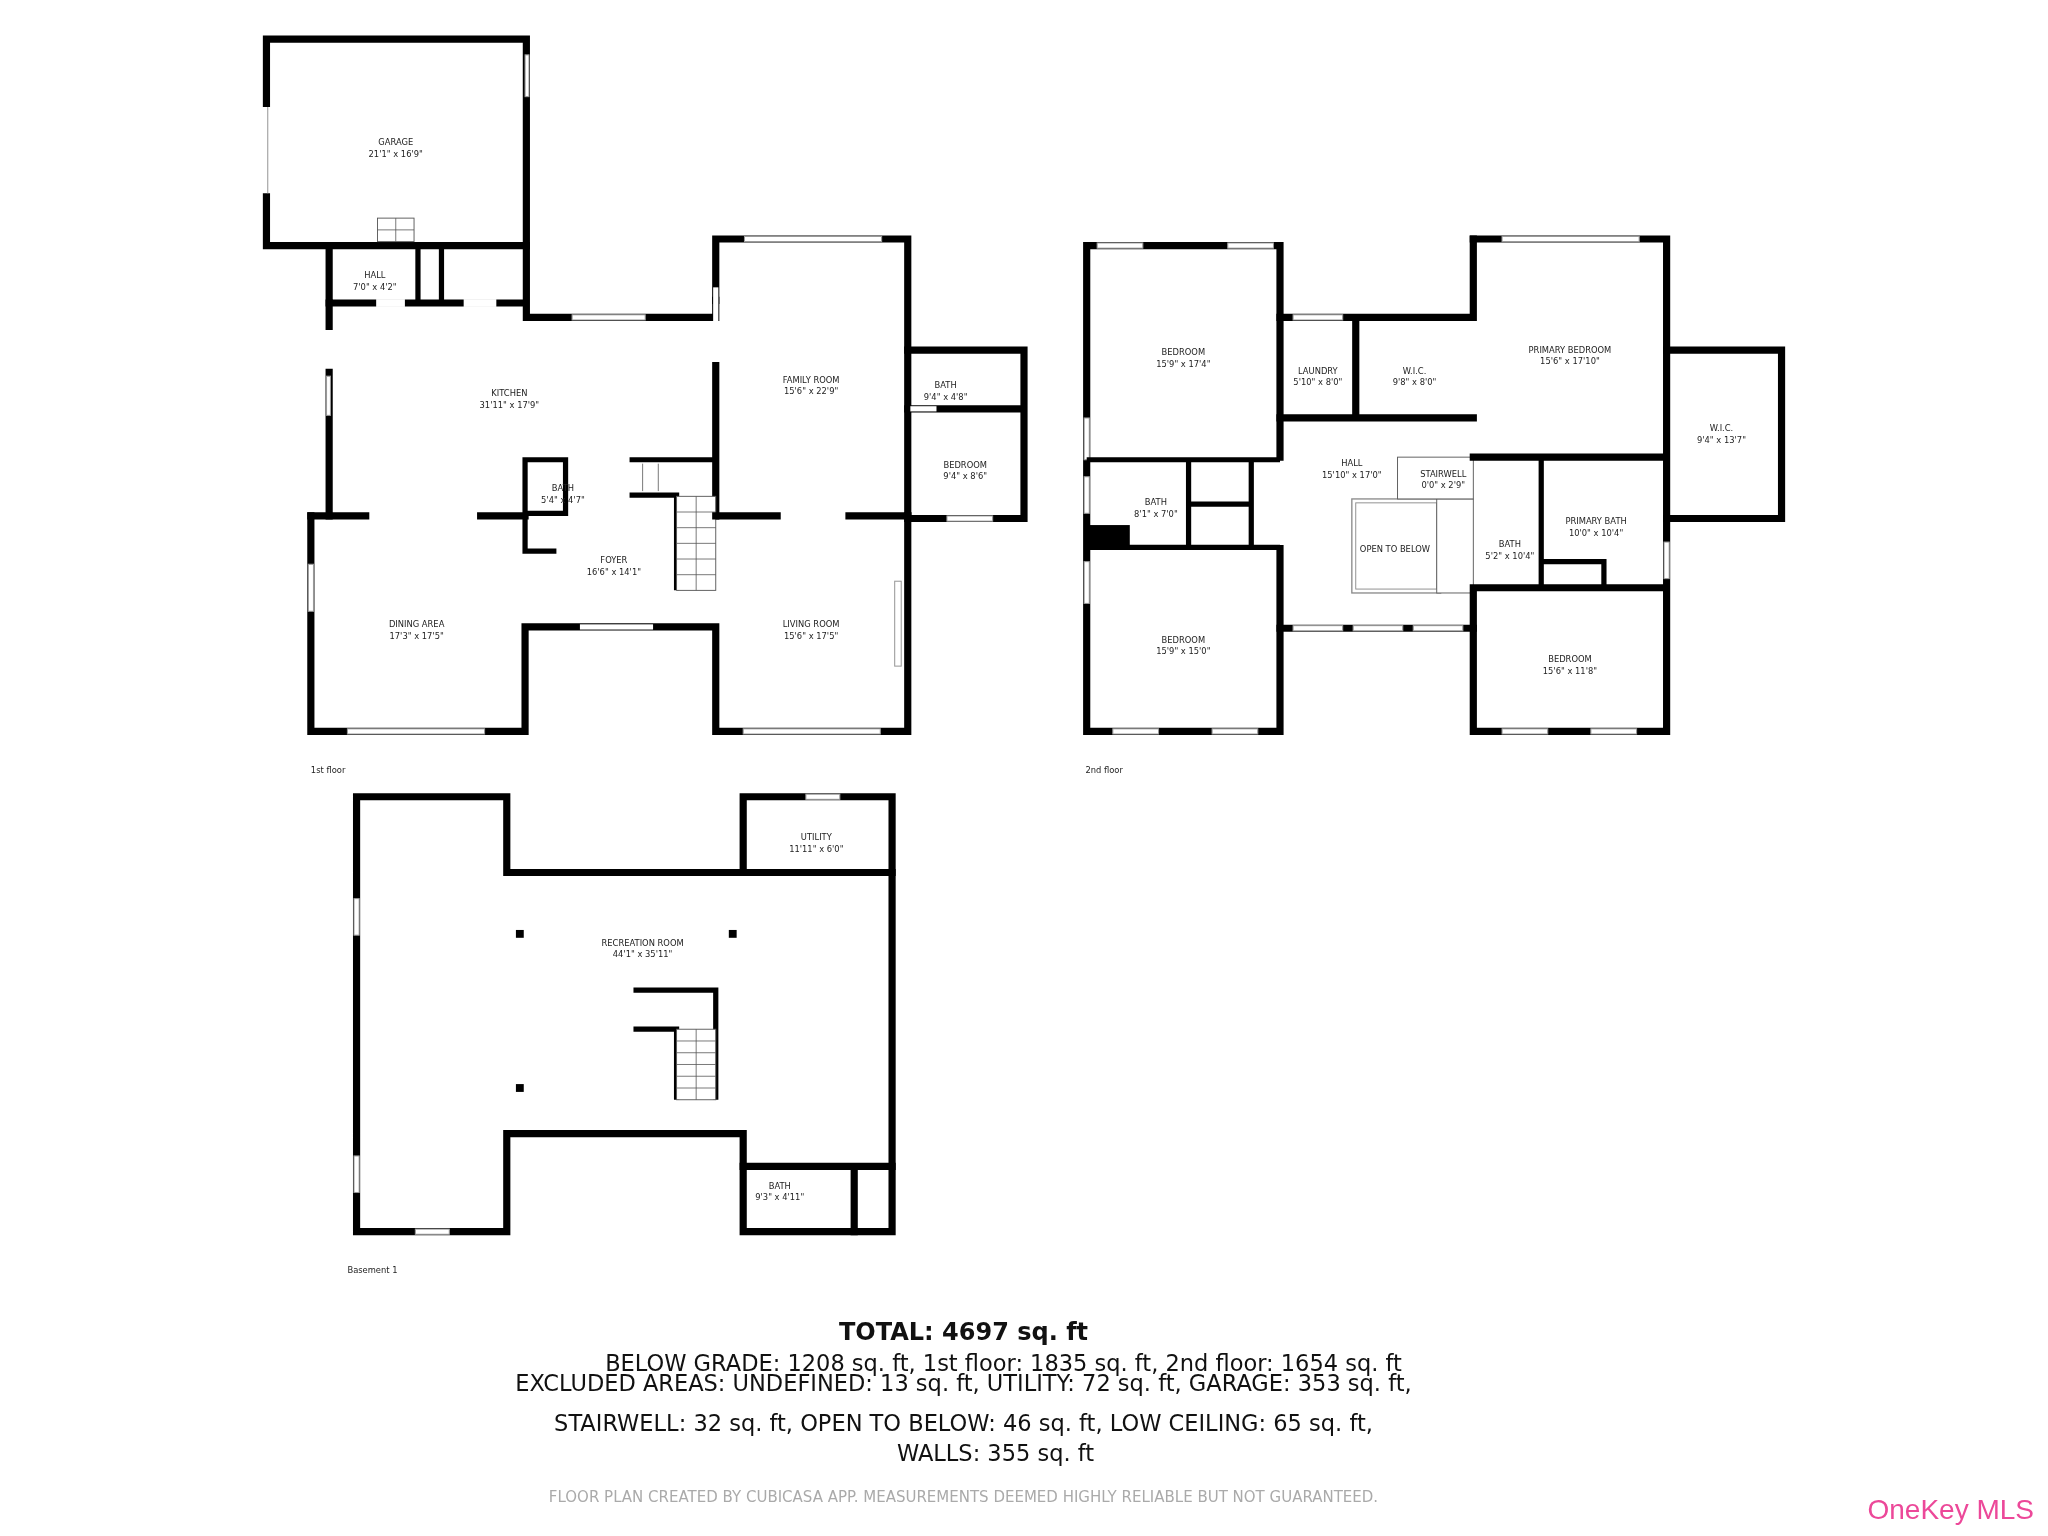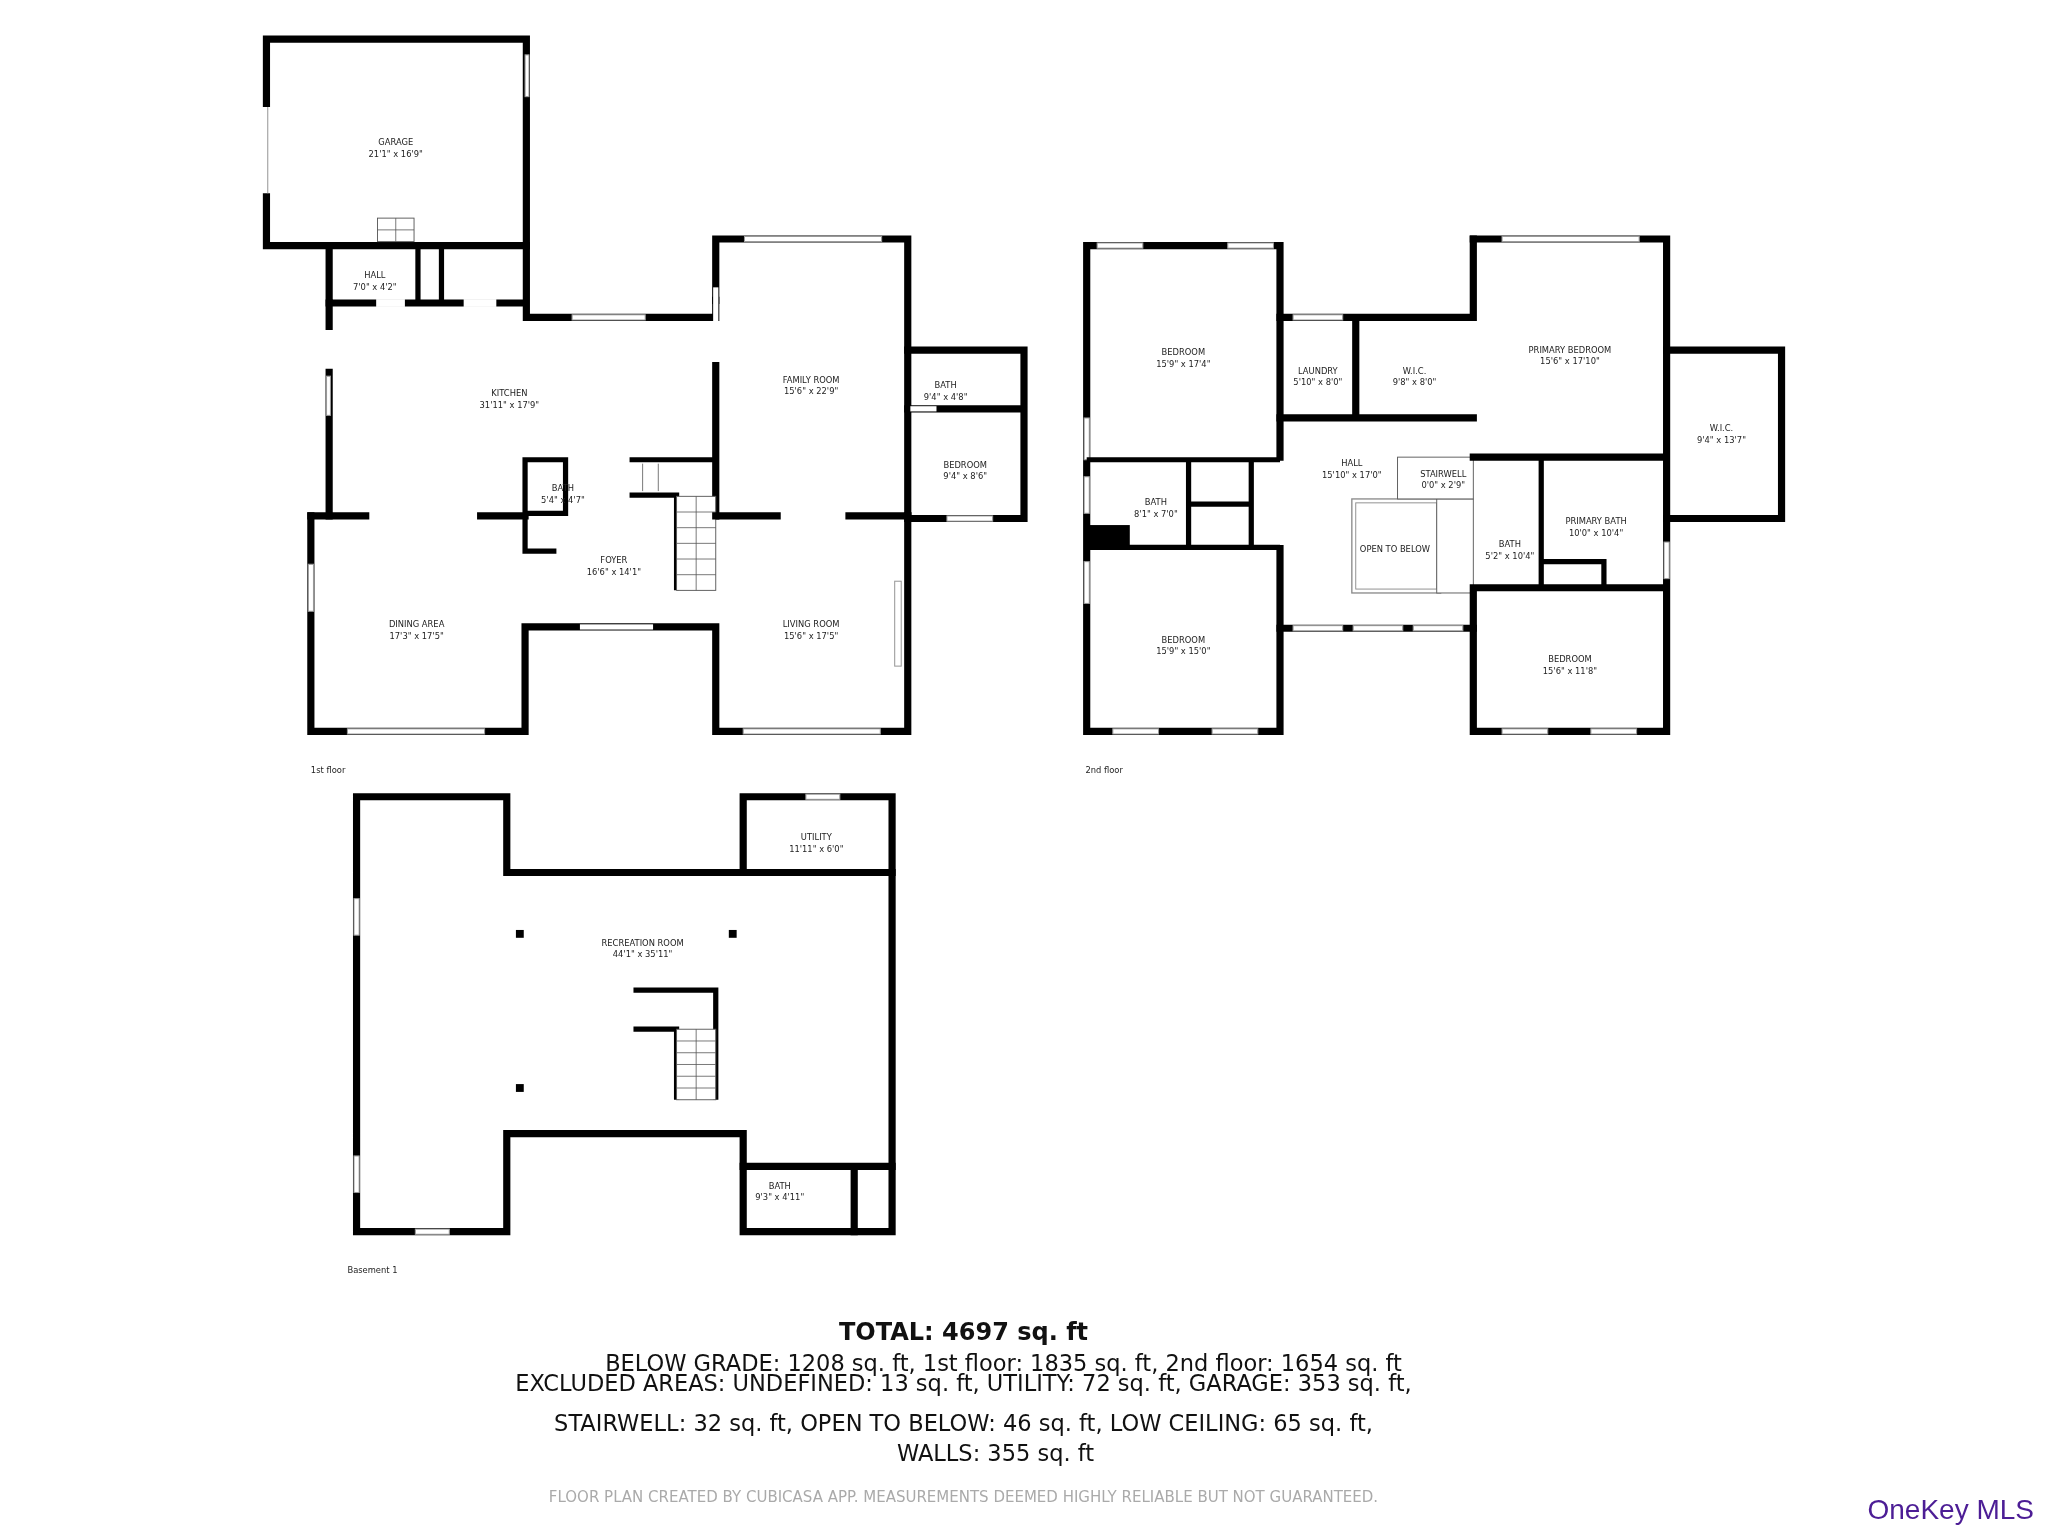--- a/index.html
+++ b/index.html
@@ -10,21 +10,21 @@
   .win { fill:#fff; stroke:#999; stroke-width:0.8; }
   .gap { stroke:#fff; stroke-width:7; }
   .stair { fill:#fff; stroke:#555; stroke-width:0.7; }
   .rname { font-family:"DejaVu Sans", sans-serif; font-size:6.4px; fill:#222; text-anchor:middle; }
   .flabel { font-family:"DejaVu Sans", sans-serif; font-size:6.4px; fill:#222; }
   .summary { position:absolute; left:0; width:1927px; text-align:center; font-family:"DejaVu Sans", sans-serif; color:#111; }
   .total { top:1318px; font-size:24px; font-weight:bold; }
   .line { font-size:22.5px; }
   .l1 { top:1350px;padding-left:40px; } .l2 { top:1370px; } .l3 { top:1410px; } .l4 { top:1440px;margin-left:32px; }
   .footer { top:1488px; font-size:15px; color:#aaa; }
-  .brand { position:absolute; right:14px; bottom:10px; font-family:"Liberation Sans", sans-serif; font-size:28px; color:#4c1d95; }
+  .brand { position:absolute; right:14px; bottom:10px; font-family:"Liberation Sans", sans-serif; font-size:28px; color:#ec4899; }
 </style>
 </head>
 <body>
 
 <svg id="plan" viewBox="0 0 1568 1176" xmlns="http://www.w3.org/2000/svg">
 
   <g>
 
     <path class="wall" d="M204,80 L204,30 L403,30 L403,188 L204,188 L204,150"></path>
     <rect class="win" x="402" y="42" width="3" height="32"></rect>

